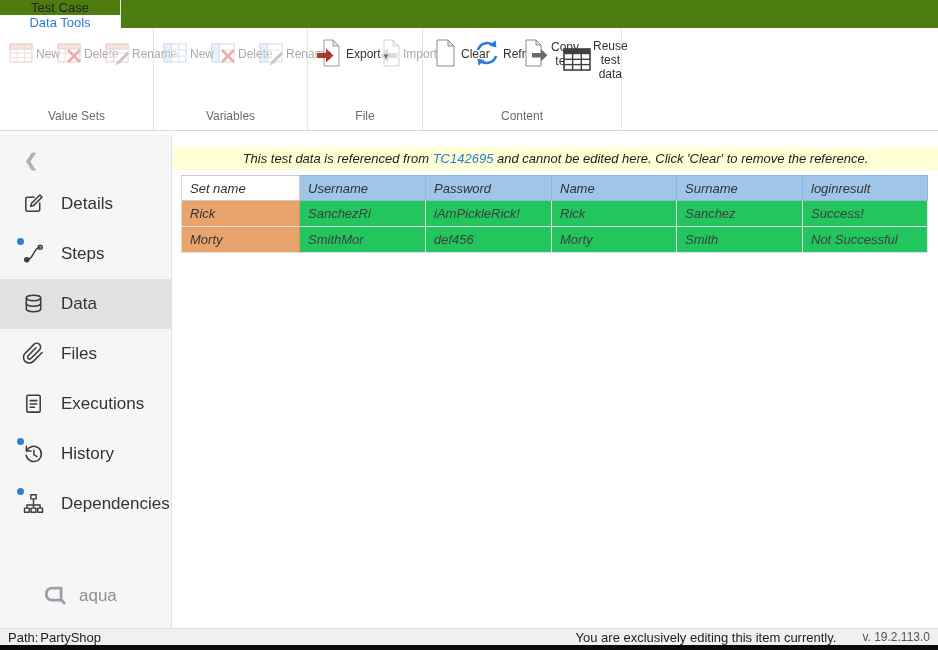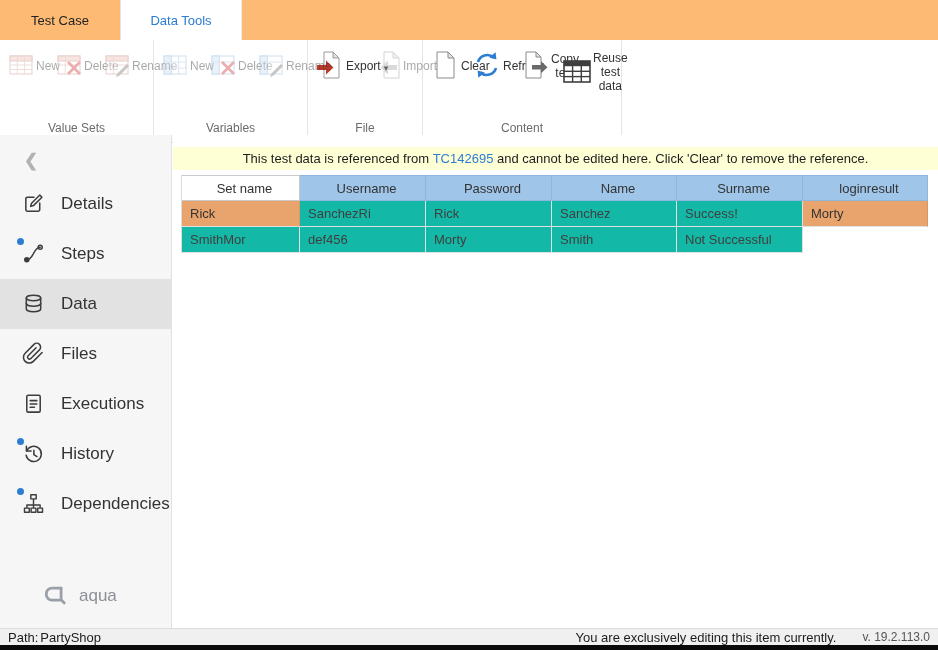--- a/index.html
+++ b/index.html
@@ -5,21 +5,21 @@
   * { box-sizing: border-box; margin: 0; padding: 0; }
   html,body { width: 938px; height: 650px; overflow: hidden; }
   body {
     font-family: "Liberation Sans", sans-serif;
     background: #fff;
     position: relative;
     color: #222;
   }
 
   
-  .tabbar { height: 40px; background: #fdba74; display: flex; align-items: stretch; }
+  .tabbar { height: 28px; background: #4d7c0f; display: flex; align-items: stretch; flex-direction: column; }
   .tab {
     width: 121px; display: flex; align-items: center; justify-content: center;
     font-size: 13px; color: #222; border-right: 1px solid #e4e4e4; cursor: default;
   }
   .tab.active { background: #fff; color: #2a7cd4; border-right: 1px solid #ececec; }
 
   
   .ribbon { height: 103px; background: #fff; border-bottom: 1px solid #d9d9d9; display: flex; }
   .ribbon-group { display: flex; flex-direction: column; border-right: 1px solid #e5e5e5; padding: 2px 3px 0; }
   .ribbon-buttons { flex: 1; display: flex; align-items: flex-start; justify-content: center; gap: 1px; padding: 4px 2px 0; }
@@ -51,43 +51,43 @@
     position: absolute; top: -4px; left: -5px; width: 7px; height: 7px;
     border-radius: 50%; background: #2d7dd2;
   }
   .logo-row {
     position: absolute; bottom: 20px; left: 0; width: 100%;
     display: flex; align-items: center; gap: 9px; padding-left: 42px;
     color: #8b9096; font-size: 17px;
   }
 
   
-  .main { position: absolute; left: 173px; top: 135px; right: 0; bottom: 22px; background: #fff; }
+  .main { position: absolute; left: 173px; top: 135px; right: 0; bottom: 22px; background: #fff; font-style: italic; }
   .notice {
     margin-top: 12px; height: 23px; background: #ffffd6;
     display: flex; align-items: center; justify-content: center;
     font-size: 13px; color: #1d1d1d; white-space: pre;
   }
   .notice .link { color: #2d7dd2; cursor: pointer; }
 
   .table-wrap { margin: 5px 0 0 8px; }
   .grid {
     display: grid;
     grid-template-columns: 118px 126px 126px 125px 126px 125px;
     border-left: 1px solid #dcdcdc;
   }
   .hcell {
     height: 26px; line-height: 25px; padding-left: 8px; font-size: 13px; color: #333;
     background: #9fc5e8; border: 1px solid #8db8de; border-left: none;
-    white-space: nowrap; overflow: hidden; text-align: center;
+    white-space: nowrap; overflow: hidden;
   }
   .hcell.first { background: #fff; border-color: #c9c9c9; }
   .cell {
     height: 26px; line-height: 25px; padding-left: 8px; font-size: 13px; color: #3f3f3f;
-    background: #14b8a6; border-right: 1px solid #e0e0e0; border-bottom: 1px solid #e0e0e0;
+    background: #22c55e; border-right: 1px solid #e0e0e0; border-bottom: 1px solid #e0e0e0;
     white-space: nowrap; overflow: hidden;
   }
   .cell.setname { background: #e9a46d; color: #333; border-right-color: #d8995f; }
 
   
   .statusbar {
     position: absolute; left: 0; right: 0; bottom: 5px; height: 17px;
     background: #f0f0f0; border-top: 1px solid #dcdcdc;
     display: flex; align-items: center; font-size: 13px; color: #1d1d1d;
     padding: 0 8px;
@@ -377,20 +377,21 @@
 
       <div class="hcell first">Set name</div>
       <div class="hcell">Username</div>
       <div class="hcell">Password</div>
       <div class="hcell">Name</div>
       <div class="hcell">Surname</div>
       <div class="hcell">loginresult</div>
 
       <div class="cell setname">Rick</div>
       <div class="cell">SanchezRi</div>
+      <div class="cell">iAmPickleRick!</div>
       <div class="cell">Rick</div>
       <div class="cell">Sanchez</div>
       <div class="cell">Success!</div>
 
       <div class="cell setname">Morty</div>
       <div class="cell">SmithMor</div>
       <div class="cell">def456</div>
       <div class="cell">Morty</div>
       <div class="cell">Smith</div>
       <div class="cell">Not Successful</div>

